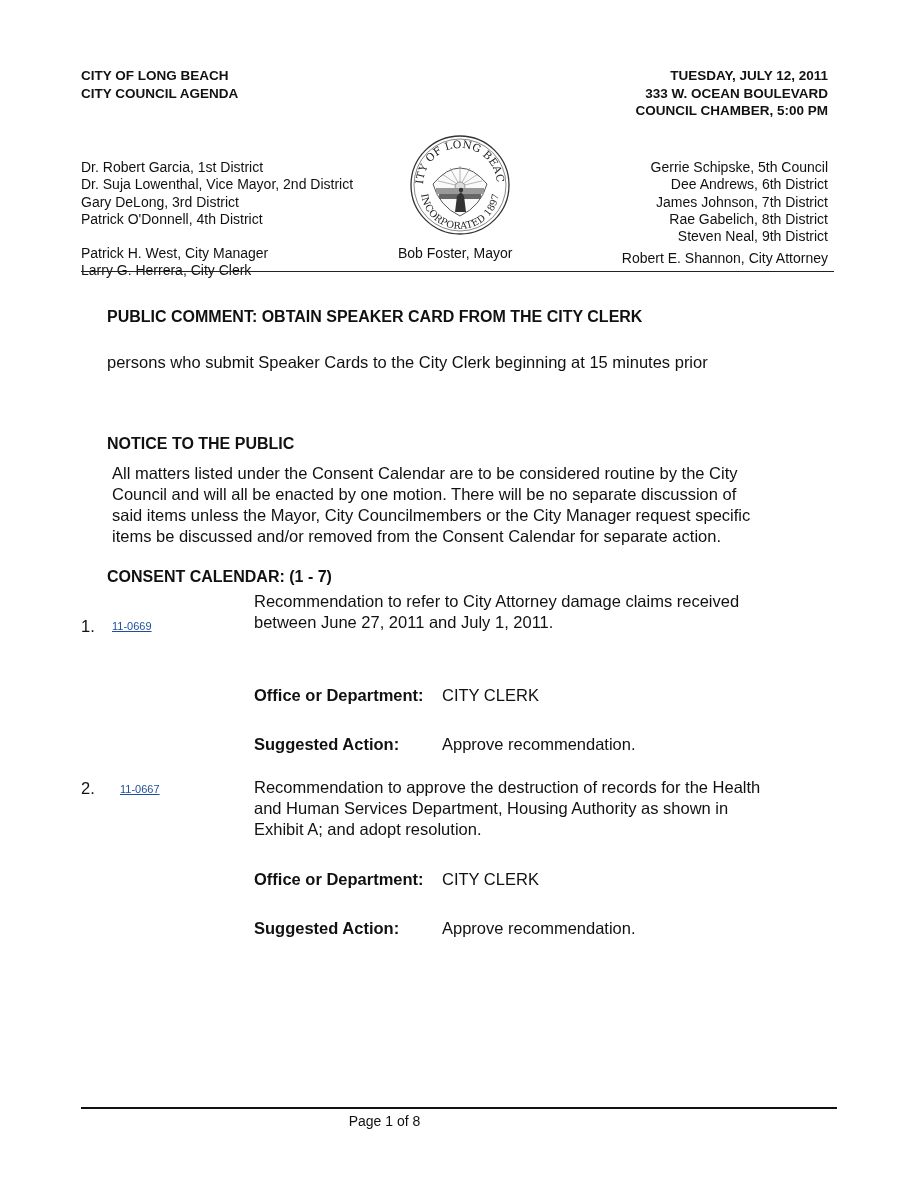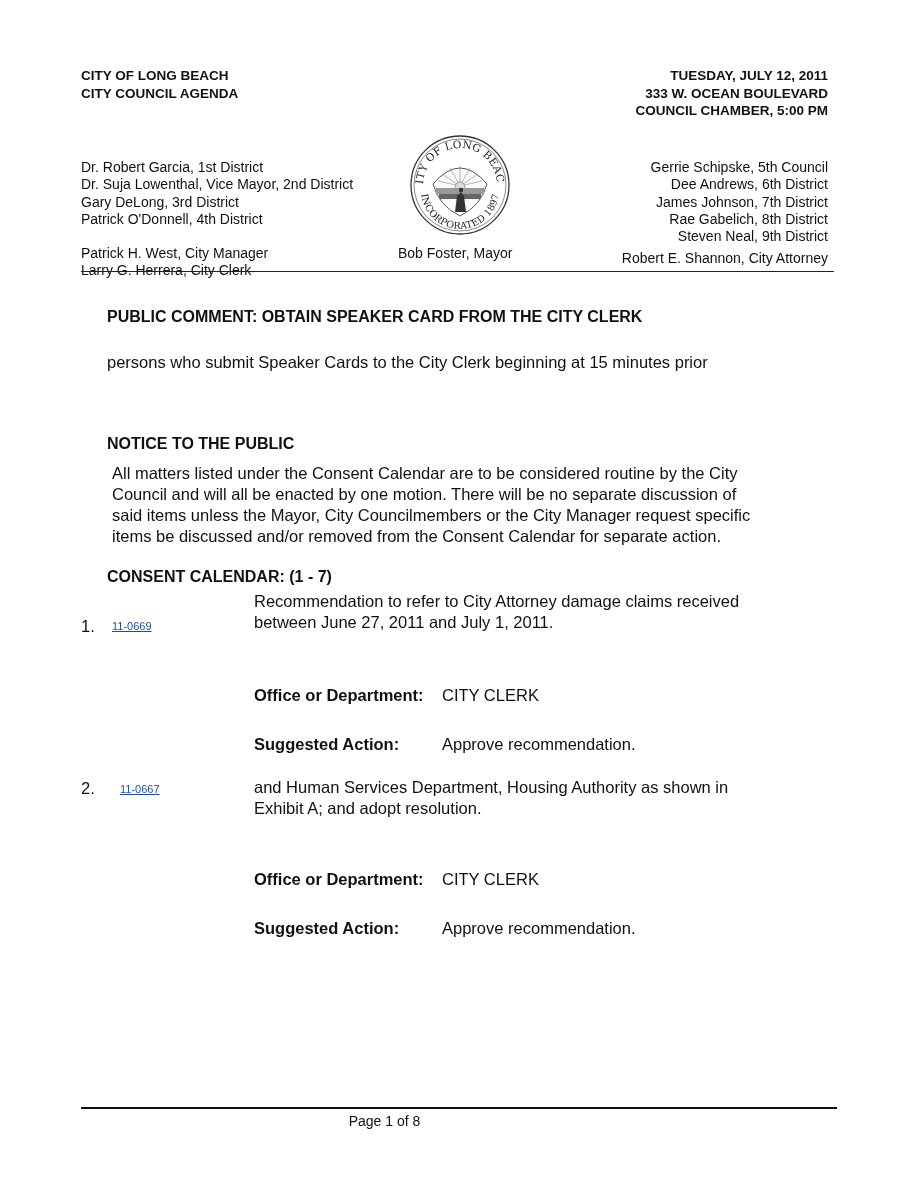--- a/index.html
+++ b/index.html
@@ -172,20 +172,21 @@
   <div class="abs field-label" style="left:254px; top:685px;">Office or Department:</div>
   <div class="abs field-value" style="left:442px; top:685px;">CITY CLERK</div>
   <div class="abs field-label" style="left:254px; top:734px;">Suggested Action:</div>
   <div class="abs field-value" style="left:442px; top:734px;">Approve recommendation.</div>
 </div>
 
 <div>
   <div class="abs item-num" style="left:81px; top:778px;">2.</div>
   <a class="abs item-link" style="left:120px; top:779px;">11-0667</a>
   <div class="abs item-desc" style="left:254px; top:777px;">
+    <div>Recommendation to approve the destruction of records for the Health</div>
     <div>and Human Services Department, Housing Authority as shown in</div>
     <div>Exhibit A; and adopt resolution.</div>
   </div>
   <div class="abs field-label" style="left:254px; top:869px;">Office or Department:</div>
   <div class="abs field-value" style="left:442px; top:869px;">CITY CLERK</div>
   <div class="abs field-label" style="left:254px; top:918px;">Suggested Action:</div>
   <div class="abs field-value" style="left:442px; top:918px;">Approve recommendation.</div>
 </div>
 
 <div class="abs rule-bottom"></div>

